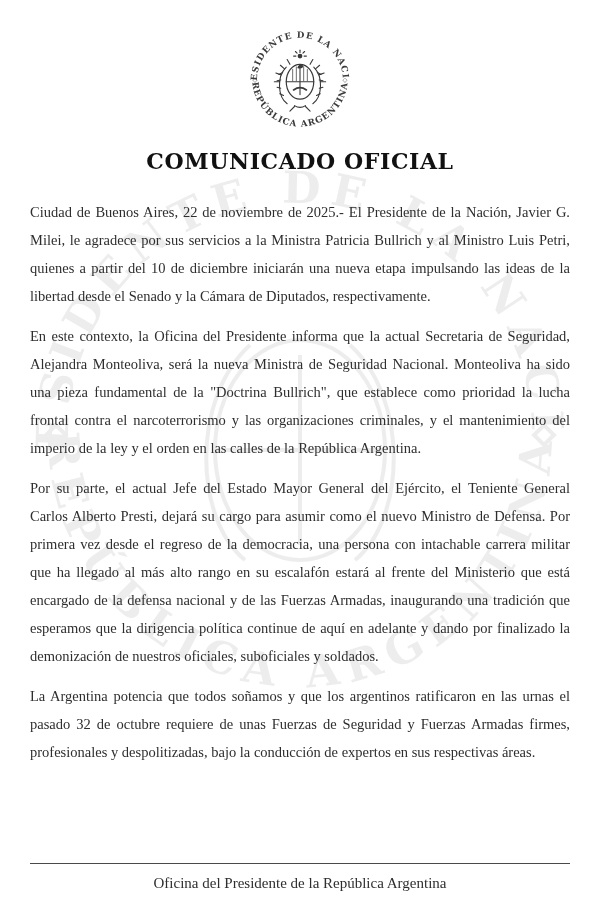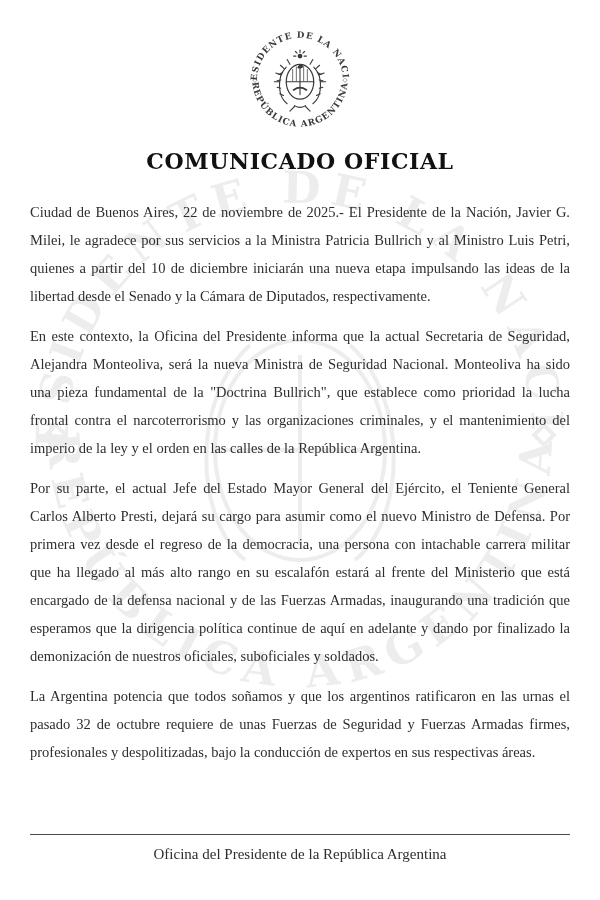--- a/index.html
+++ b/index.html
@@ -49,21 +49,21 @@
     margin: 0 0 12px;
     font-size: 14.5px;
     line-height: 28px;
     text-align: justify;
     text-justify: inter-word;
     color: #2e2e2e;
   }
   .footer {
     position: relative;
     z-index: 1;
-    margin: 0 30px 37px;
+    margin: 0 30px 8px;
     border-top: 1px solid #4a4a4a;
     padding-top: 11px;
     text-align: center;
     font-size: 15px;
     color: #2e2e2e;
   }
   .seal-text {
     font-family: "DejaVu Serif", serif;
     font-weight: 700;
     fill: #3a3a3a;

